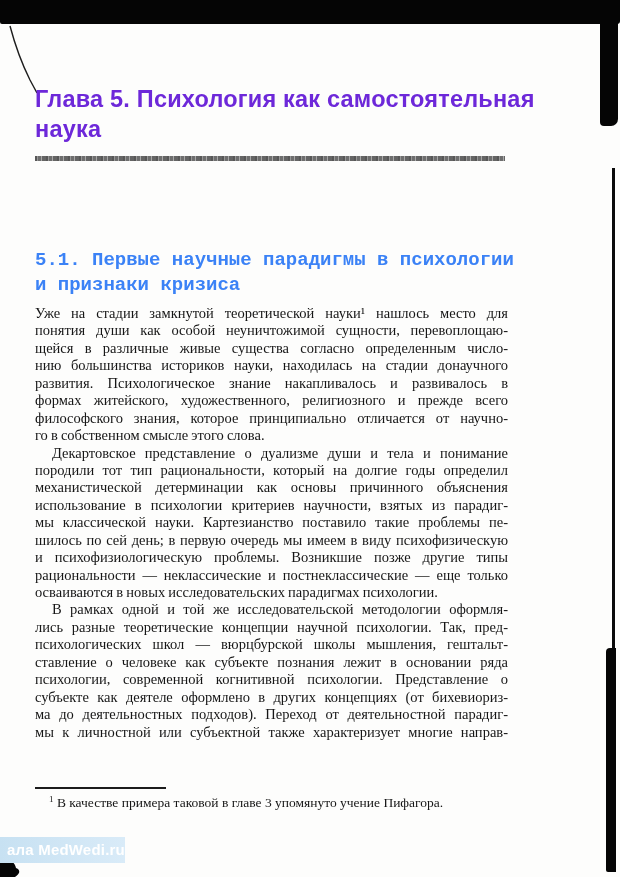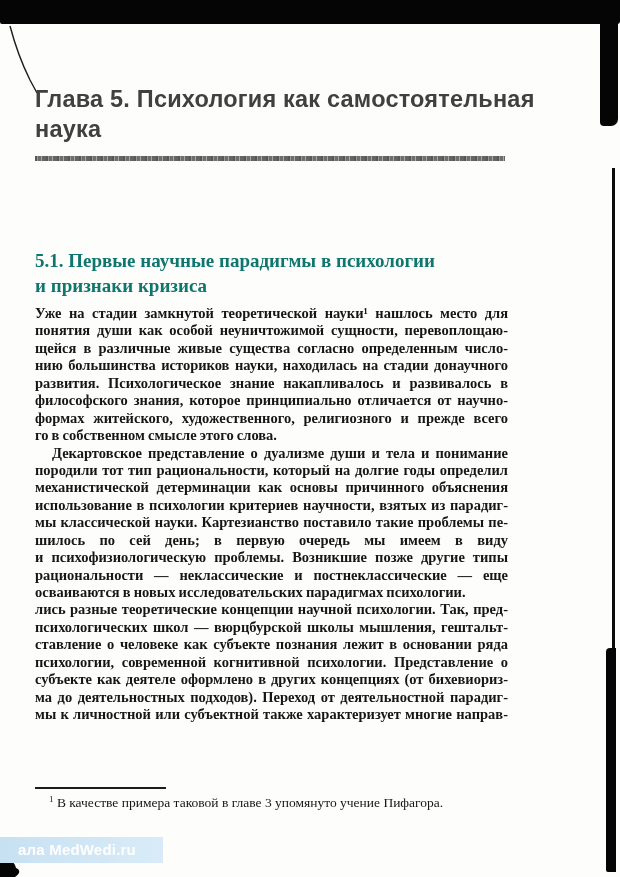--- a/index.html
+++ b/index.html
@@ -16,63 +16,62 @@
   .scan-corner-stub{position:absolute;left:600px;top:18px;width:18px;height:108px;background:#050505;border-radius:0 0 7px 4px;}
   .scan-right-thin{position:absolute;left:612px;top:168px;width:3px;height:487px;background:#0a0a0a;}
   .scan-right-bar{position:absolute;left:606px;top:648px;width:10px;height:224px;background:#050505;border-radius:4px 0 0 2px;}
   .scan-pen-mark{position:absolute;left:0;top:0;}
   .scan-smudge{position:absolute;left:0;top:855px;}
   
   .chapter-title{
     position:absolute;left:35px;top:84px;width:540px;
     font-family:"Liberation Sans", sans-serif;
     font-weight:700;font-size:23.5px;line-height:30px;
-    letter-spacing:0.2px;color:#404040;
+    letter-spacing:0.2px;color:#6d28d9;
   }
   .chapter-rule{
     position:absolute;left:35px;top:156px;width:470px;height:5px;
     background:repeating-linear-gradient(90deg,#3a3a3a 0 2px,#868686 2px 3px,#555 3px 6px,#9a9a9a 6px 7px,#4a4a4a 7px 11px);
     opacity:.85;
   }
   
   .section-title{
     position:absolute;left:35px;top:248px;width:520px;
-    font-family:Liberation Serif, serif;
+    font-family:Liberation Mono, monospace;
     font-weight:700;font-size:19px;line-height:25px;
-    color:#0f766e;
+    color:#3b82f6;
   }
   
   .body-text{
     position:absolute;left:35px;top:305px;width:473px;
     font-size:14.5px;line-height:17.45px;
     word-spacing:-0.5px;
   }
   .bline{
     height:17.45px;overflow:hidden;
     text-align:justify;text-align-last:justify;
     white-space:normal;
-    font-weight:bold;
   }
   .bline.noj{text-align-last:left;}
   .bline.ind{text-indent:17px;}
   sup{font-size:9px;line-height:0;}
   
   .footnote-divider{position:absolute;left:35px;top:787px;width:131px;height:0;border-top:2px solid #1c1c1c;}
   .footnote{
     position:absolute;left:35px;top:794px;width:480px;
     font-size:13.5px;line-height:17px;text-indent:14px;
   }
   
   .watermark{
-    position:absolute;left:0;top:837px;width:163px;height:26px;
+    position:absolute;left:0;top:837px;width:125px;height:26px;
     background:linear-gradient(90deg,#c7e1f2,#d9ebf8);
     color:#ffffff;
     font-family:"Liberation Sans", sans-serif;
     font-weight:700;font-size:15px;line-height:25px;
-    padding-left:18px;box-sizing:border-box;
+    padding-left:7px;box-sizing:border-box;
     letter-spacing:0.2px;
     overflow:hidden;white-space:nowrap;
   }
 </style>
 </head>
 <body>
 
 <div class="page">
 
   <div class="scan-top-band"></div>
@@ -97,32 +96,33 @@
     <div>5.1. Первые научные парадигмы в психологии</div>
     <div>и признаки кризиса</div>
   </div>
 
   <div class="body-text">
       <div class="bline">Уже на стадии замкнутой теоретической науки¹ нашлось место для</div>
       <div class="bline">понятия души как особой неуничтожимой сущности, перевоплощаю-</div>
       <div class="bline">щейся в различные живые существа согласно определенным число-</div>
       <div class="bline">нию большинства историков науки, находилась на стадии донаучного</div>
       <div class="bline">развития. Психологическое знание накапливалось и развивалось в</div>
+      <div class="bline">формах житейского, художественного, религиозного и прежде всего</div>
       <div class="bline">философского знания, которое принципиально отличается от научно-</div>
-      <div class="bline">формах житейского, художественного, религиозного и прежде всего</div>
       <div class="bline noj">го в собственном смысле этого слова.</div>
       <div class="bline ind">Декартовское представление о дуализме души и тела и понимание</div>
       <div class="bline">породили тот тип рациональности, который на долгие годы определил</div>
       <div class="bline">механистической детерминации как основы причинного объяснения</div>
       <div class="bline">использование в психологии критериев научности, взятых из парадиг-</div>
       <div class="bline">мы классической науки. Картезианство поставило такие проблемы пе-</div>
       <div class="bline">шилось по сей день; в первую очередь мы имеем в виду психофизическую</div>
       <div class="bline">и психофизиологическую проблемы. Возникшие позже другие типы</div>
       <div class="bline">рациональности — неклассические и постнеклассические — еще только</div>
       <div class="bline noj">осваиваются в новых исследовательских парадигмах психологии.</div>
+      <div class="bline ind">В рамках одной и той же исследовательской методологии оформля-</div>
       <div class="bline">лись разные теоретические концепции научной психологии. Так, пред-</div>
       <div class="bline">психологических школ — вюрцбурской школы мышления, гештальт-</div>
       <div class="bline">ставление о человеке как субъекте познания лежит в основании ряда</div>
       <div class="bline">психологии, современной когнитивной психологии. Представление о</div>
       <div class="bline">субъекте как деятеле оформлено в других концепциях (от бихевиориз-</div>
       <div class="bline">ма до деятельностных подходов). Переход от деятельностной парадиг-</div>
       <div class="bline">мы к личностной или субъектной также характеризует многие направ-</div>
     </div>
 
   <div class="footnote-divider"></div>

